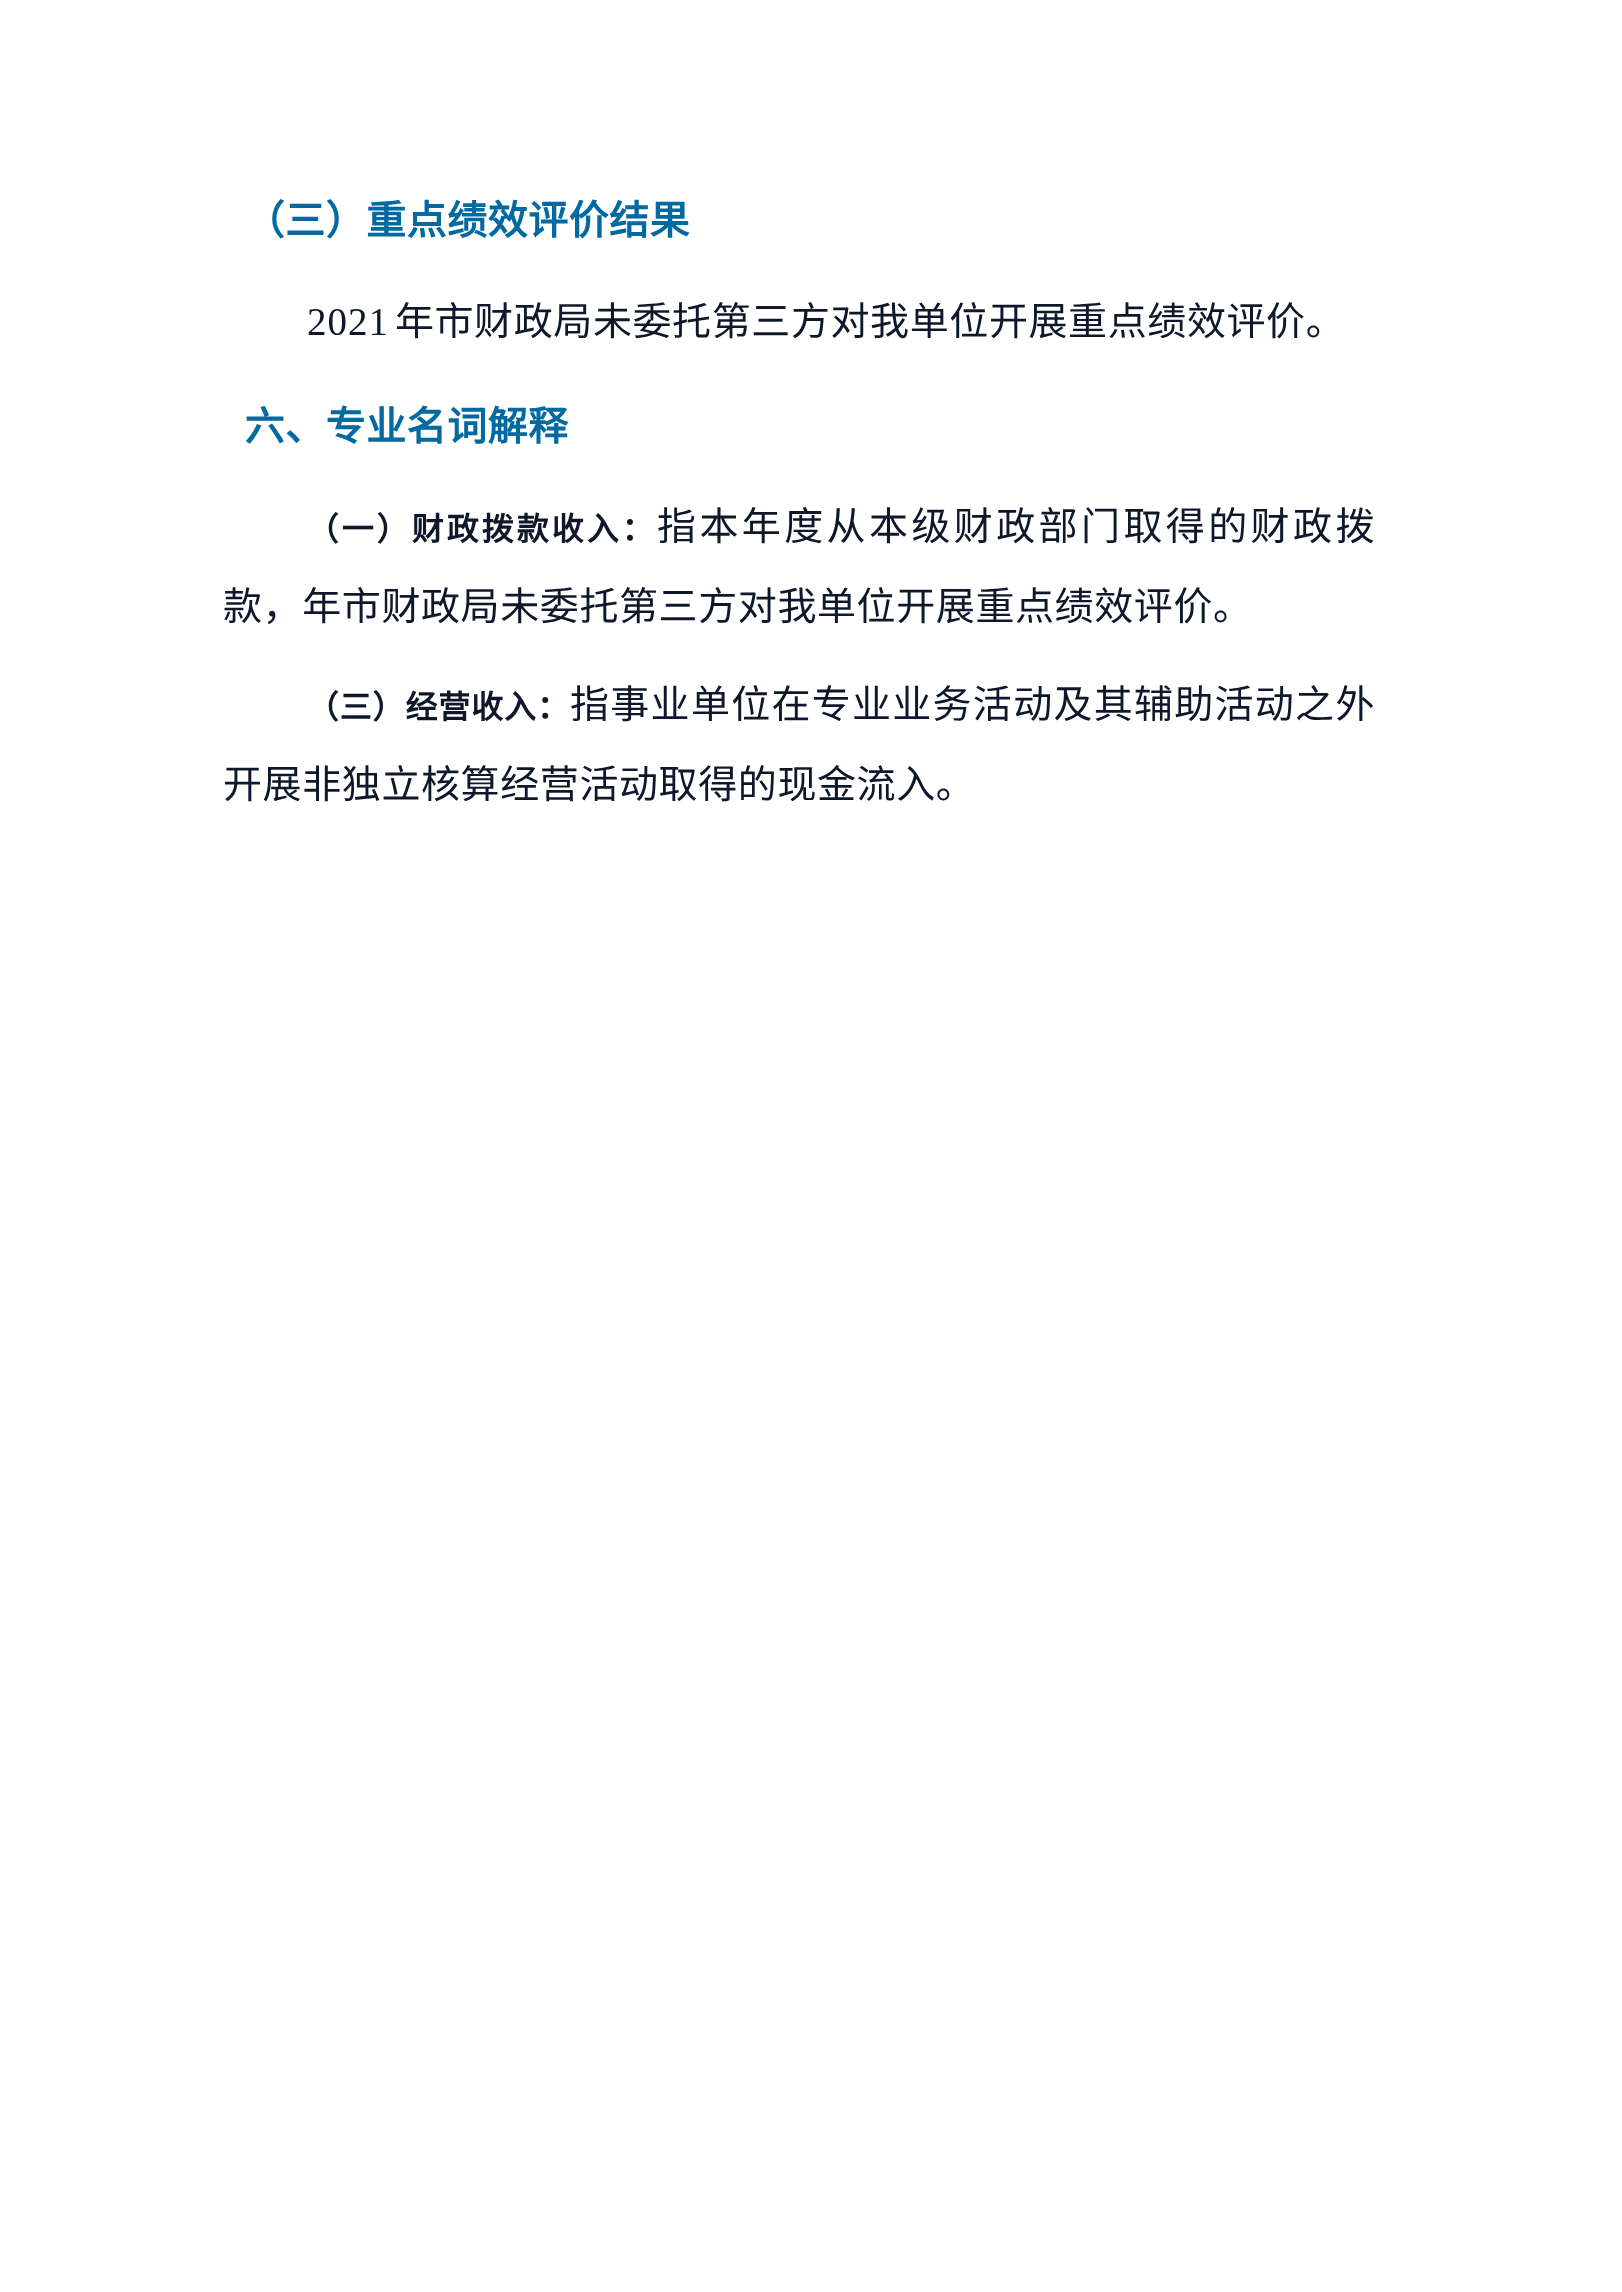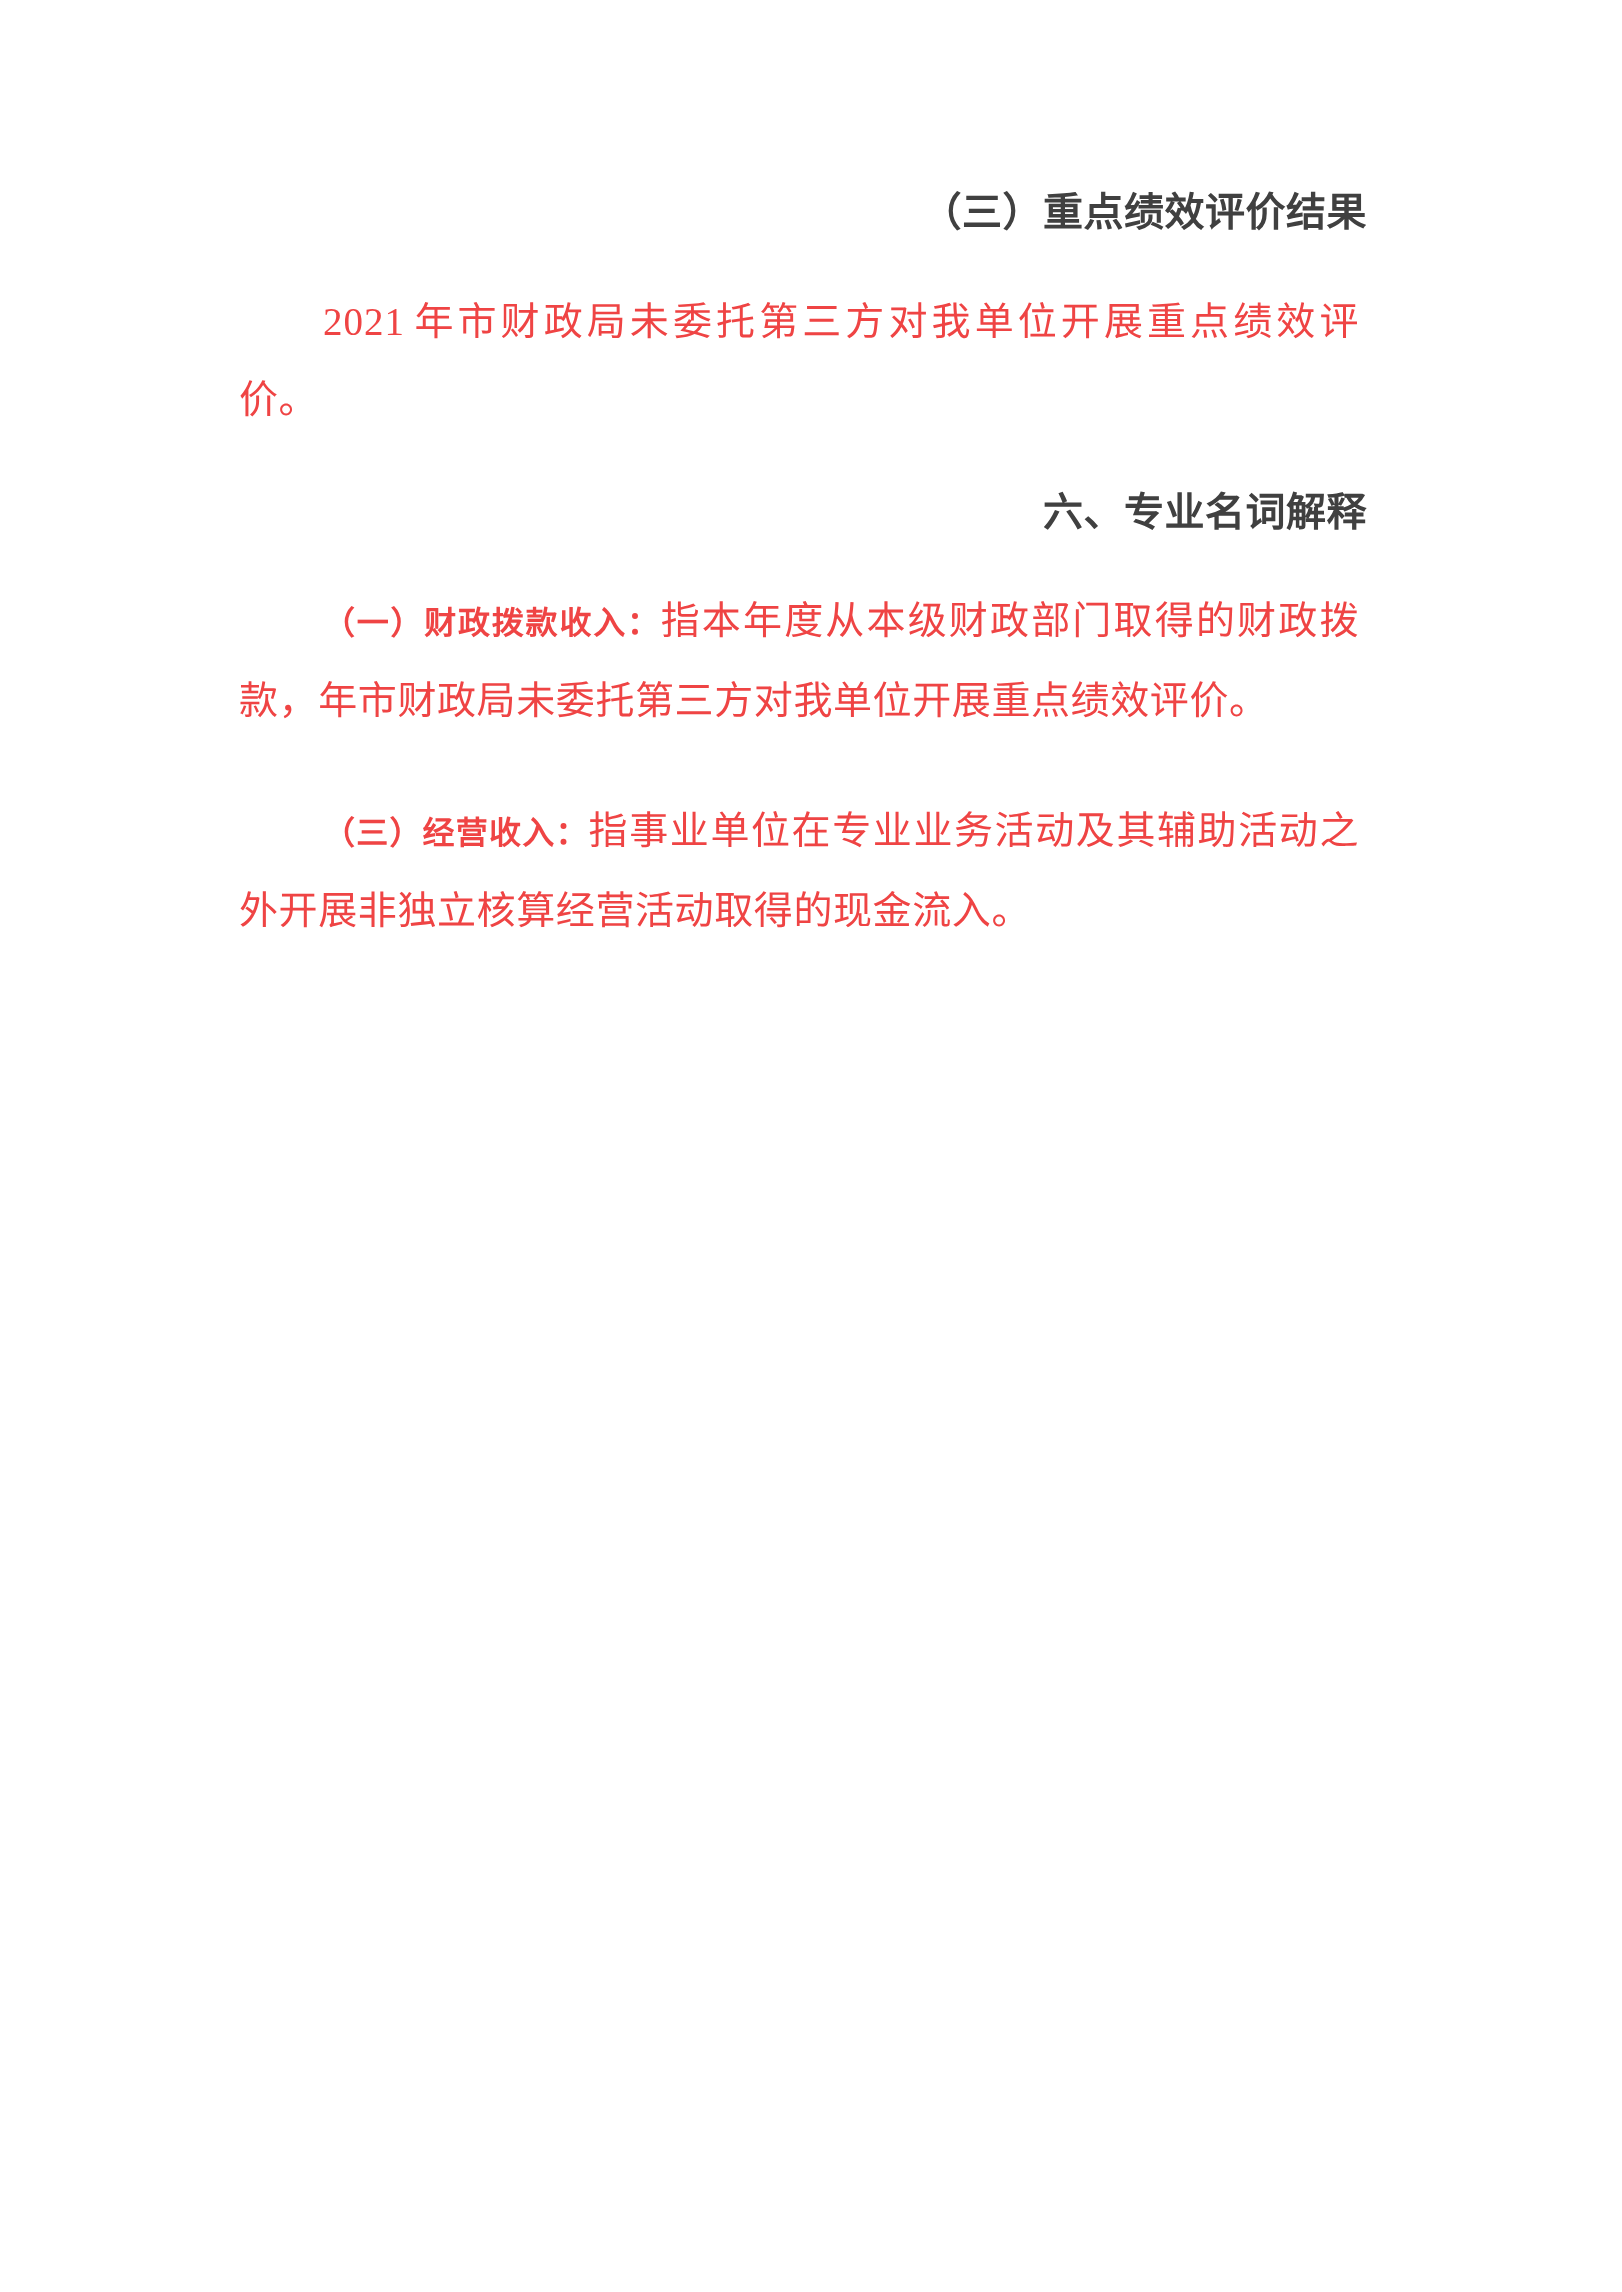--- a/index.html
+++ b/index.html
@@ -35,42 +35,41 @@
     width: 1152px;
   }
 
   
   .heading {
     font-family: "DejaVu Sans", "Liberation Sans", sans-serif;
     font-weight: 700;
     font-size: 40px;
     line-height: 1.0;
     letter-spacing: 0.5px;
-    margin: 8px;
+    margin: 16px;
     padding: 0;
-    color: #404040;
+    color: #0369a1;
     white-space: nowrap;
-    text-align: right;
   }
   .heading-indent {
     padding-left: 5.9px;
   }
 
   .gap-after-heading { height: 26.5px; }
   .gap-section       { height: 29px; }
   .gap-para          { height: 9.8px; }
 
   
   .para {
     font-family: "Liberation Serif", "DejaVu Serif", serif;
     font-size: 39px;
     line-height: 78px;
-    margin: 16px;
+    margin: 0;
     padding: 0;
-    color: #ef4444;
+    color: #0f172a;
     text-align: justify;
     text-justify: inter-character;
     text-indent: 84px;
     letter-spacing: 0.6px;
     word-break: break-all;
   }
 
   
   .term {
     font-family: "DejaVu Sans", "Liberation Sans", sans-serif;

